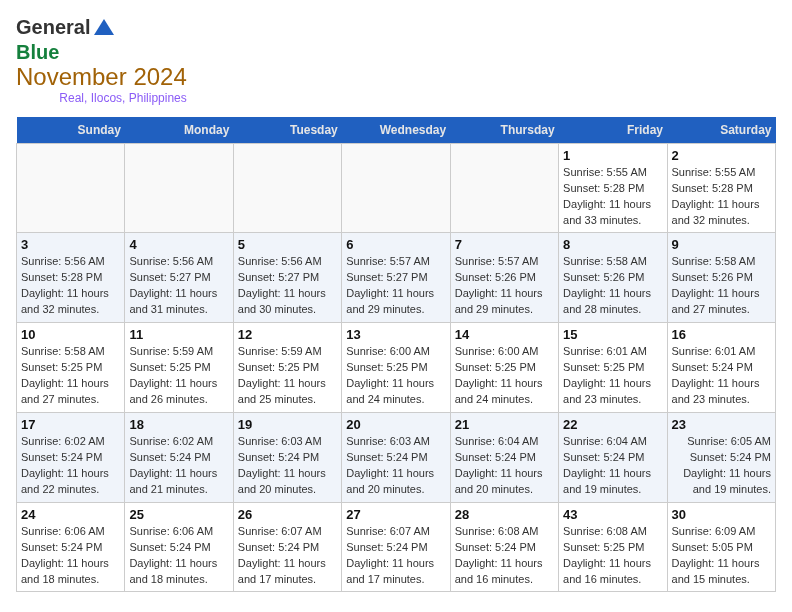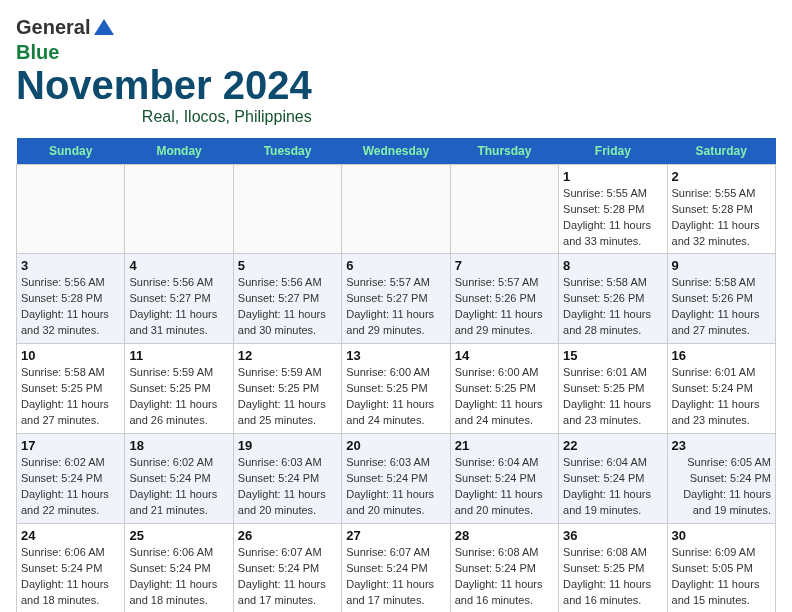--- a/index.html
+++ b/index.html
@@ -30,38 +30,38 @@
     .logo-text .blue { color: #15803d; }
     .logo-icon {
       width: 24px;
       height: 24px;
       margin-left: 2px;
     }
     .title-area {
       text-align: right;
     }
     .main-title {
-      font-size: 40px;
-      font-weight: bold;
-      color: #0c4a6e;
+      font-size: 24px;
+      font-weight: normal;
+      color: #a16207;
     }
     .subtitle {
-      font-size: 16px;
-      color: #14532d;
+      font-size: 12px;
+      color: #8b5cf6;
     }
     table {
       width: 100%;
       border-collapse: collapse;
       font-size: 11px;
     }
     thead tr th {
       background-color: #2060c0;
-      color: #86efac;
+      color: #e5e5e5;
       padding: 6px 4px;
-      text-align: center;
+      text-align: right;
       font-size: 12px;
       font-weight: bold;
       margin-top: 11px;
     }
     tbody tr td {
       border: 1px solid #ccc;
       vertical-align: top;
       padding: 4px;
       min-height: 80px;
       width: 14.28%;
@@ -297,21 +297,21 @@
 Sunset: 5:24 PM
 Daylight: 11 hours and 17 minutes.</div>
         </td>
         <td>
           <span class="day-num">28</span>
           <div class="day-info" style="white-space: pre-line;">Sunrise: 6:08 AM
 Sunset: 5:24 PM
 Daylight: 11 hours and 16 minutes.</div>
         </td>
         <td>
-          <span class="day-num">36</span>
+          <span class="day-num">43</span>
           <div class="day-info" style="white-space: pre-line;">Sunrise: 6:08 AM
 Sunset: 5:25 PM
 Daylight: 11 hours and 16 minutes.</div>
         </td>
         <td>
           <span class="day-num">30</span>
           <div class="day-info" style="white-space: pre-line;">Sunrise: 6:09 AM
 Sunset: 5:05 PM
 Daylight: 11 hours and 15 minutes.</div>
         </td>

